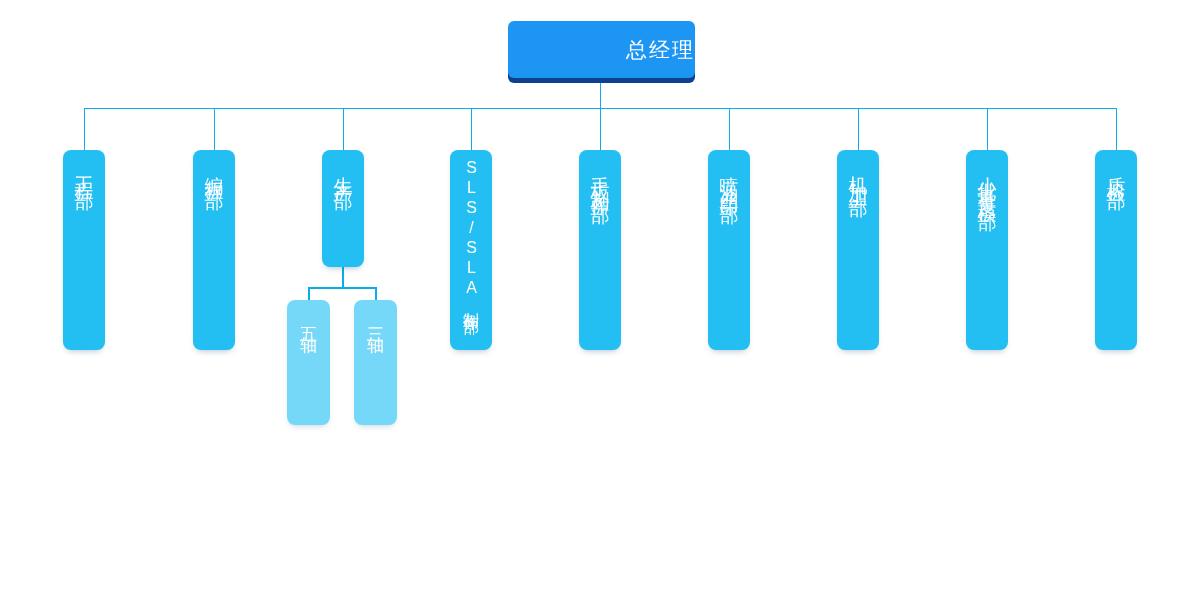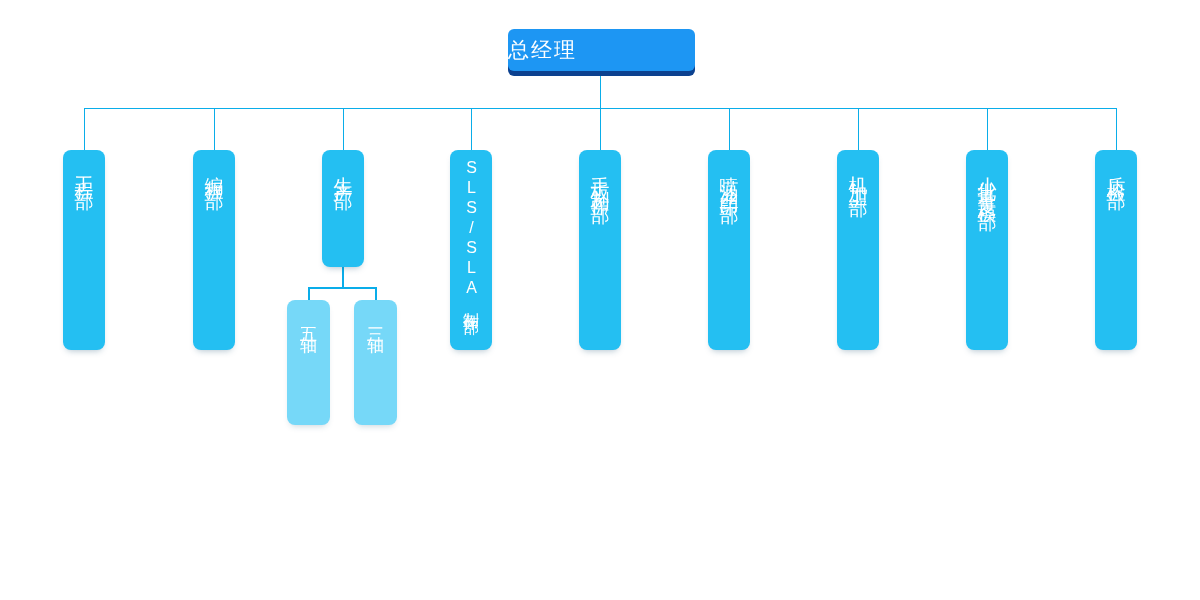--- a/index.html
+++ b/index.html
@@ -20,29 +20,28 @@
   }
   .line.h1 { height: 1px; }
   .line.v1 { width: 1px; }
   .line.h2 { height: 2px; }
   .line.v2 { width: 2px; }
 
   
   .root-node {
     position: absolute;
     left: 508px; top: 21px;
-    width: 187px; height: 42px;
+    width: 187px; height: 57px;
     background: var(--root-fill, #1d96f3);
     border-radius: 6px;
     box-shadow: 0 5px 0 var(--root-shadow, #0c418f);
     display: flex;
     align-items: center;
-    justify-content: flex-start;
+    justify-content: flex-end;
     z-index: 2;
-    margin-top: 8px;
   }
   .root-node span {
     color: var(--text, #ffffff);
     font-size: 21px;
     font-weight: 500;
     letter-spacing: 2px;
   }
 
   
   .dept {

